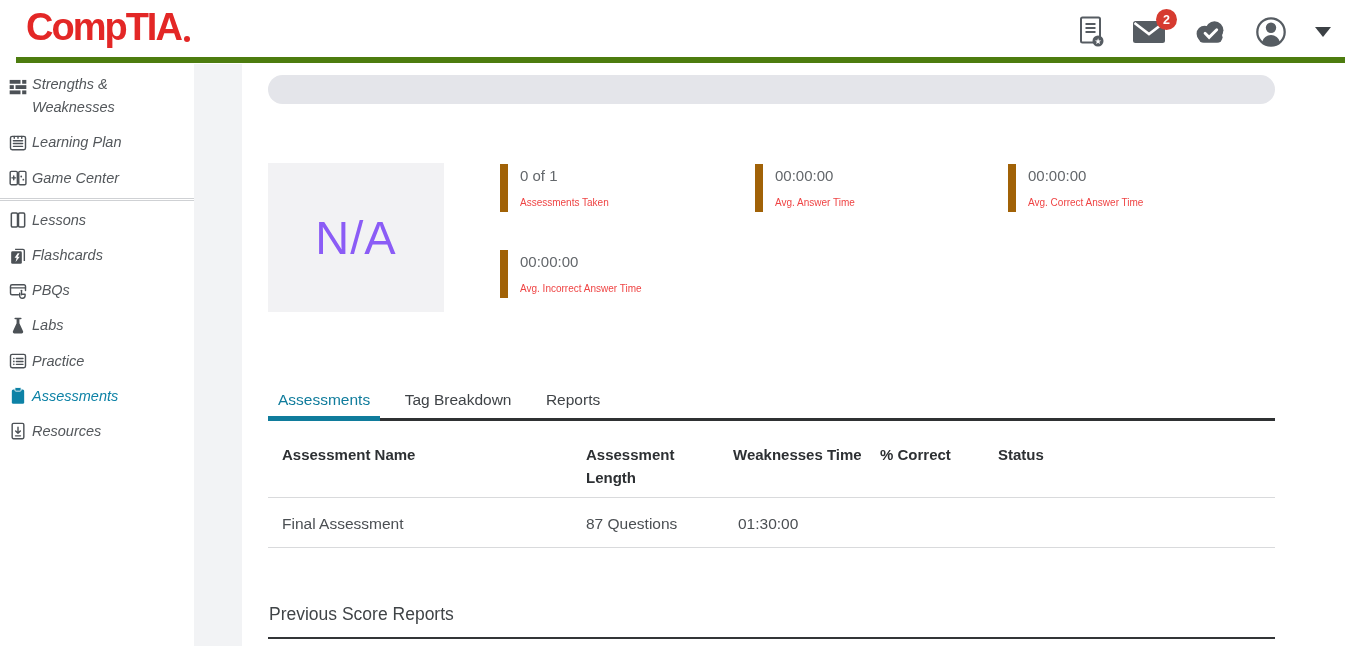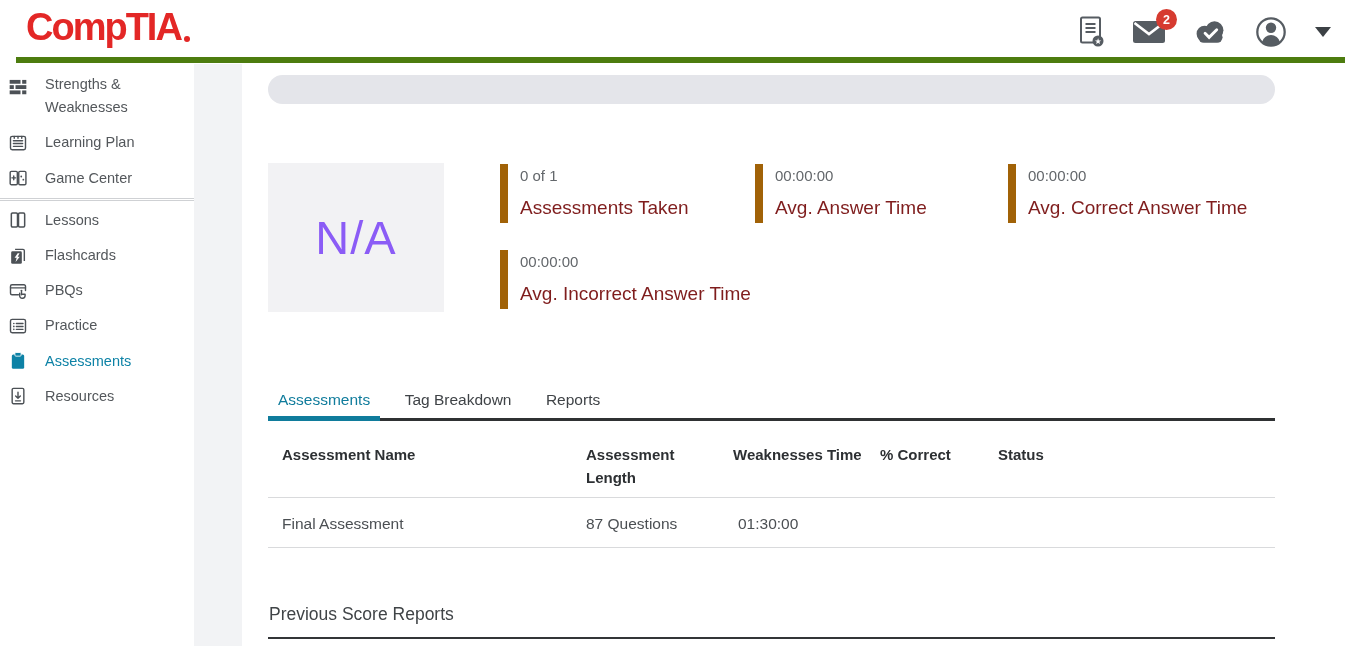--- a/index.html
+++ b/index.html
@@ -11,40 +11,40 @@
   .header { position:absolute; top:0; left:16px; width:1345px; height:63px; background:#fff; border-bottom:6px solid #4d7c0f; z-index:5; }
   .logo { position:absolute; left:10px; top:6px; font-size:38px; font-weight:700; color:#e32726; letter-spacing:-2px; cursor:pointer; display:flex; align-items:flex-end; }
   .reg-dot { display:inline-block; width:6px; height:6px; border-radius:50%; background:#e32726; margin:0 0 7px 3px; }
   .header-icons { position:absolute; right:30px; top:0; height:63px; display:flex; align-items:center; gap:27px; }
   .hicon { position:relative; display:flex; align-items:center; justify-content:center; cursor:pointer; }
   .badge { position:absolute; top:-10px; right:-11px; min-width:21px; height:21px; border-radius:50%; background:#d63b30; color:#fff; font-size:12.5px; font-weight:700; display:flex; align-items:center; justify-content:center; }
   .caret { width:0; height:0; border-left:8px solid transparent; border-right:8px solid transparent; border-top:10px solid #3c4145; cursor:pointer; }
 
   
   .sidebar { position:absolute; top:63px; left:0; width:194px; bottom:0; background:#fff; padding-top:4px; }
-  .side-item { display:flex; align-items:center; gap:17px; padding:6px 8px; font-size:14.5px; color:#53575b; line-height:1.6; cursor:pointer; }
+  .side-item { display:flex; align-items:center; gap:4px; padding:6px 8px; font-size:14.5px; color:#53575b; line-height:1.6; cursor:pointer;font-style:italic; }
   .side-item .sicon { flex:0 0 20px; width:20px; height:21px; display:flex; align-items:center; }
   .side-item.two-line { align-items:flex-start; }
   .side-item.two-line .sicon { margin-top:3px; }
   .side-item.two-line .slabel { max-width:120px; }
   .side-item.active { color:#0d82a6; }
   .side-divider { height:3px; border-top:1px solid #cfd1d4; border-bottom:1px solid #cfd1d4; margin:2px 0; }
 
   
   .gutter { position:absolute; top:64px; left:194px; width:48px; bottom:0; background:#f2f3f5; }
 
   
   .main { position:absolute; top:63px; left:268px; width:1007px; height:583px; }
   .progress-track { position:absolute; top:12px; left:0; width:1007px; height:29px; background:#e4e5ea; border-radius:15px; }
 
   .score-box { position:absolute; top:100px; left:0; width:176px; height:149px; background:#f2f2f4; display:flex; align-items:center; justify-content:center; font-size:47px; font-weight:400; color:#8b5cf6; letter-spacing:1px; }
 
   .stat { position:absolute; border-left:8px solid #a16207; padding:3px 0 4px 12px; }
   .stat-value { font-size:15px; color:#63676b; margin-bottom:13px; }
-  .stat-label { font-size:19px; color:#7f1d1d; }
+  .stat-label { font-size:10px; color:#ef4444; }
   .stat-0 { top:101px; left:232px; }
   .stat-1 { top:101px; left:487px; }
   .stat-2 { top:101px; left:740px; }
   .stat-3 { top:187px; left:232px; }
 
   
   .tabs-row { position:absolute; top:328px; left:0; width:1007px; height:30px; }
   .tabs-line { position:absolute; bottom:0; left:0; width:100%; height:3px; background:#2f3133; }
   .tab { position:relative; display:inline-block; vertical-align:top; height:30px; padding:0 10px; margin-right:10px; font-size:15.5px; color:#3f4347; cursor:pointer; }
   .tab.active { color:#107c9c; }
@@ -195,20 +195,29 @@
         <svg width="20" height="20" viewBox="0 0 24 24" fill="none" stroke="#4c5156" stroke-width="1.7" stroke-linecap="round" stroke-linejoin="round">
           <path d="M12.5 16.5 H4.8 A1.8 1.8 0 0 1 3 14.7 V6.3 A1.8 1.8 0 0 1 4.8 4.5 H19.2 A1.8 1.8 0 0 1 21 6.3 V11.5"></path>
           <path d="M3 8.2 H21"></path>
           <path d="M16.2 11.2 v5.4"></path>
           <path d="M14 14.6 v3.2 a2.9 2.9 0 0 0 2.9 2.9 h.7 a2.9 2.9 0 0 0 2.9 -2.9 v-2 h-4.3"></path>
         </svg>
       </span>
       <span class="slabel">PBQs</span>
     </div>
 
+    <div class="side-item">
+      <span class="sicon">
+        <svg width="20" height="20" viewBox="0 0 24 24">
+          <path d="M10.3 3 h3.4 v5.7 l4.4 9.7 a1.9 1.9 0 0 1 -1.8 2.6 H7.7 a1.9 1.9 0 0 1 -1.8 -2.6 l4.4 -9.7 z" fill="#4c5156"></path>
+          <line x1="8.7" y1="3" x2="15.3" y2="3" stroke="#4c5156" stroke-width="2" stroke-linecap="round"></line>
+        </svg>
+      </span>
+      <span class="slabel">Labs</span>
+    </div>
 
     <div class="side-item">
       <span class="sicon">
         <svg width="20" height="20" viewBox="0 0 24 24" fill="none" stroke="#4c5156" stroke-width="1.7" stroke-linecap="round">
           <rect x="3" y="4" width="18" height="16" rx="2"></rect>
           <circle cx="7" cy="9" r="1" fill="#4c5156" stroke="none"></circle>
             <circle cx="7" cy="12.5" r="1" fill="#4c5156" stroke="none"></circle>
             <circle cx="7" cy="16" r="1" fill="#4c5156" stroke="none"></circle>
           <line x1="10" y1="9" x2="18" y2="9"></line>
             <line x1="10" y1="12.5" x2="18" y2="12.5"></line>

